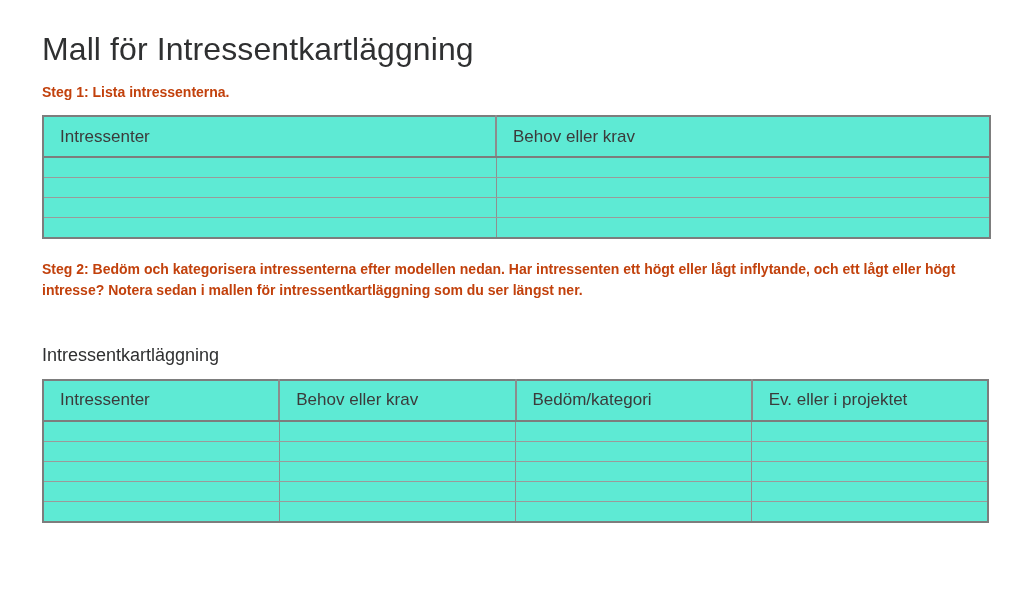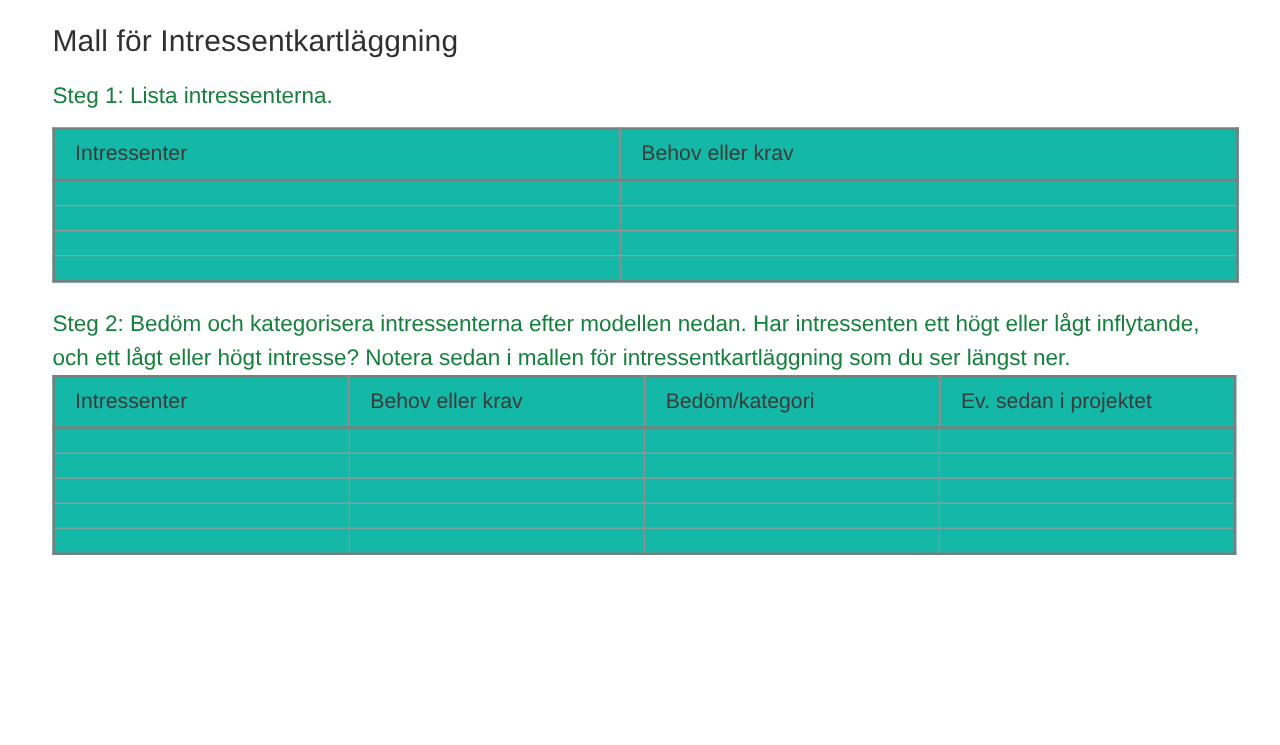--- a/index.html
+++ b/index.html
@@ -15,50 +15,51 @@
     overflow: hidden;
   }
   .page {
     position: relative;
     width: 1024px;
     height: 596px;
     box-sizing: border-box;
     padding: 14px 42px 0 42px;
   }
   .doc-title {
-    font-size: 24px;
+    font-size: 32px;
     font-weight: normal;
     color: #2f3031;
     letter-spacing: 0.1px;
-    margin: 6px 0 14px 0;
+    margin: 16px 0 14px 0;
     line-height: 1.2;
   }
   .step-text {
-    font-size: 18px;
-    color: #15803d;
+    font-size: 14px;
+    color: #c2410c;
     line-height: 1.5;
     margin: 0 0 12px 0;
     max-width: 945px;
+    font-weight: bold;
   }
   .step-text.block2 {
     margin-top: 20px;
     margin-bottom: 0;
   }
   .section-title {
     font-size: 18px;
     font-weight: normal;
     color: #2f3031;
     margin: 44px 0 12px 0;
     line-height: 1.2;
   }
   table.grid {
     border-collapse: collapse;
     width: 947px;
     table-layout: fixed;
-    background: #14b8a6;
+    background: #5eead4;
   }
   table.grid td, table.grid th {
     border: 1px solid #9a9a9a;
     padding: 0;
     vertical-align: middle;
   }
   table.grid th {
     text-align: left;
     font-weight: normal;
     font-size: 17px;
@@ -136,35 +137,36 @@
           <tr class="data-row">
             <td></td>
             <td></td>
           </tr>
         </tbody>
     </table>
   </div>
 
   <p class="step-text block2">Steg 2: Bedöm och kategorisera intressenterna efter modellen nedan. Har intressenten ett högt eller lågt inflytande, och ett lågt eller högt intresse? Notera sedan i mallen för intressentkartläggning som du ser längst ner.</p>
 
+  <h2 class="section-title">Intressentkartläggning</h2>
 
   <div class="table-wrap">
     <table class="grid t2">
       <colgroup>
           <col class="cx">
           <col class="cx">
           <col class="cx">
           <col class="cx">
         </colgroup>
       <tbody id="table2-body">
           <tr class="header-row">
             <th>Intressenter</th>
             <th>Behov eller krav</th>
             <th>Bedöm/kategori</th>
-            <th>Ev. sedan i projektet</th>
+            <th>Ev. eller i projektet</th>
           </tr>
           <tr class="data-row">
             <td></td>
             <td></td>
             <td></td>
             <td></td>
           </tr>
           <tr class="data-row">
             <td></td>
             <td></td>

